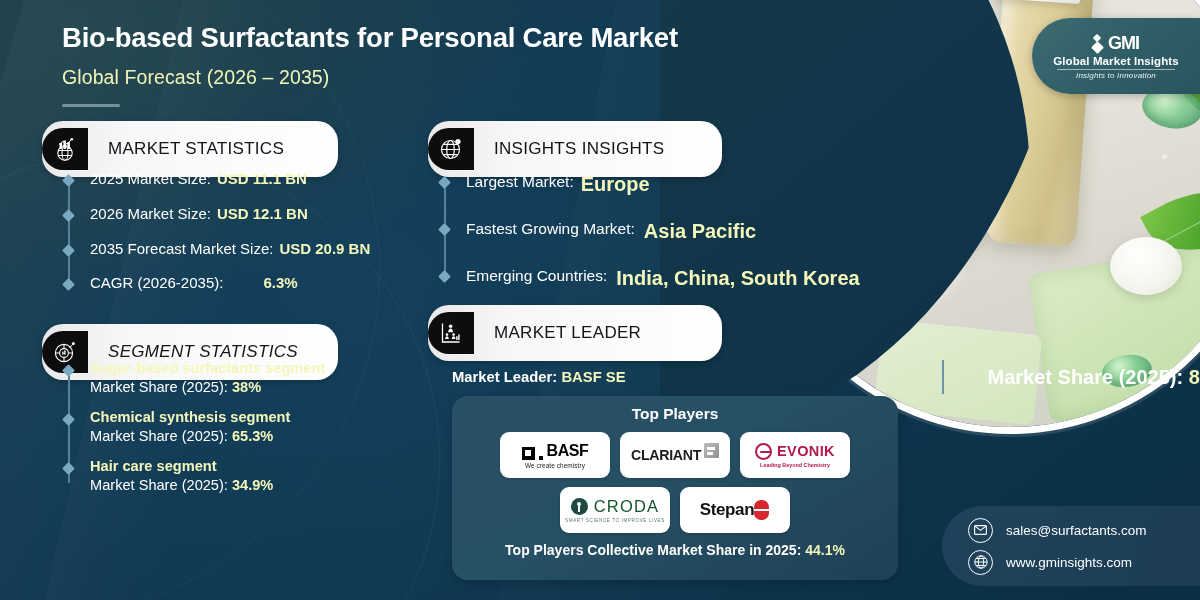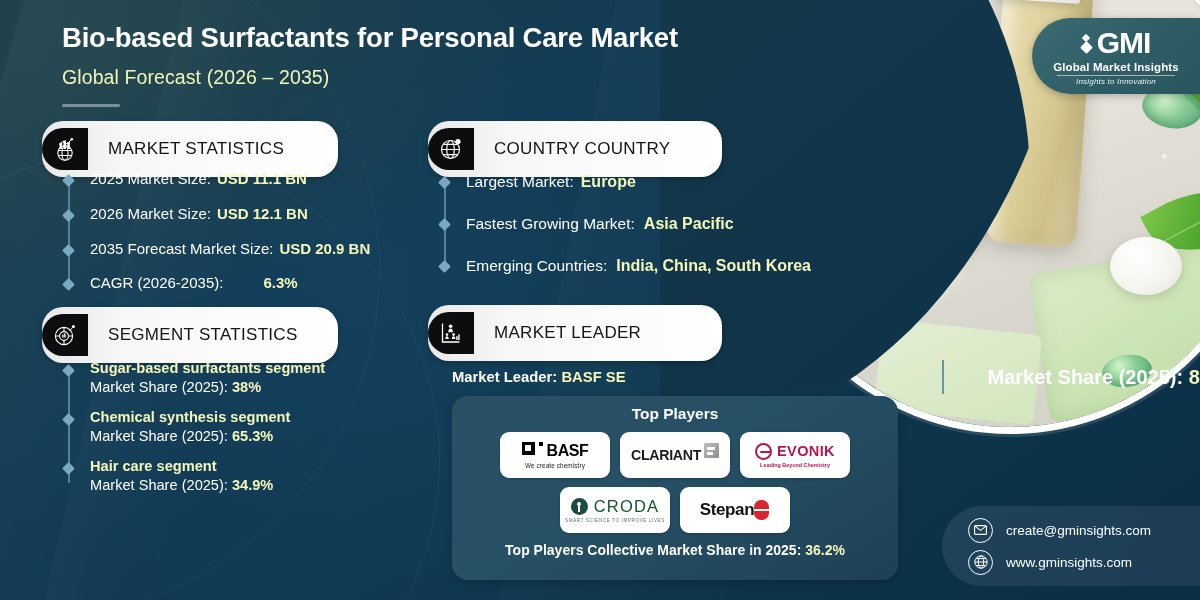--- a/index.html
+++ b/index.html
@@ -150,21 +150,21 @@
     width: 168px; height: 76px;
     border-radius: 40px 0 0 40px;
     background: linear-gradient(135deg, #3d6b72 0%, #2f5d66 55%, #2a555f 100%);
     display: flex; flex-direction: column; align-items: center; justify-content: center;
     box-shadow: 0 2px 8px rgba(0,0,0,0.25);
   }
   .gmi-top { display: flex; align-items: center; gap: 4px; }
   .gmi-diamonds { display: flex; flex-direction: column; gap: 2px; margin-right: 2px; }
   .dia { width: 9px; height: 9px; background: #ffffff; transform: rotate(45deg); border-radius: 1px; }
   .dia.sm { width: 6px; height: 6px; opacity: .95; margin-left: 1px; }
-  .gmi-word { font-size: 30px; font-weight: bold; color: #ffffff; letter-spacing: -1px; }
+  .gmi-word { font-size: 18px; font-weight: bold; color: #ffffff; letter-spacing: -1px; }
   .gmi-sub { font-size: 11.5px; font-weight: bold; color: #ffffff; margin-top: 1px; letter-spacing: 0.1px; }
   .gmi-line { width: 118px; height: 1px; background: rgba(255,255,255,0.55); margin: 2px 0 1px; }
   .gmi-tag { font-size: 8px; color: #eaf2f2; font-style: italic; letter-spacing: .2px; }
 
   
   .pill {
     position: absolute; z-index: 6;
     height: 56px; display: flex; align-items: center;
     background: linear-gradient(90deg, #e9e9e9 0%, #f7f7f7 28%, #ffffff 100%);
     border-radius: 21px; padding-right: 26px;
@@ -176,21 +176,21 @@
     display: flex; align-items: center; justify-content: center;
     flex: 0 0 auto;
   }
   .pill-icon svg { display: block; }
   .pill-label {
     font-size: 17px; font-weight: 500; color: #14141a;
     letter-spacing: .3px; padding-left: 20px; white-space: nowrap;
   }
 
   #pill-market   { left: 42px;  top: 121px; min-width: 296px; }
-  #pill-segment  { left: 42px;  top: 307px; min-width: 296px; }
+  #pill-segment  { left: 42px;  top: 324px; min-width: 296px; font-style: italic; }
   #pill-country  { left: 428px; top: 121px; min-width: 294px; }
   #pill-leader   { left: 428px; top: 305px; min-width: 294px; }
 
   
   .blist { position: absolute; z-index: 6; }
   .blist .rail {
     position: absolute; left: 0; top: 10px; bottom: 10px;
     width: 2px; background: #56839b;
   }
   .brow { position: relative; display: flex; align-items: flex-start; padding-left: 22px; }
@@ -203,21 +203,21 @@
   .bval { color: #f4f7b9; font-weight: bold; }
 
   #list-market { left: 68px; top: 170px; width: 360px; }
   #list-market .brow { margin-bottom: 16px; }
   #list-market .brow:last-child { margin-bottom: 0; gap: 28px; }
 
   #list-country { left: 444px; top: 172px; width: 430px; }
   #list-country .brow { margin-bottom: 22px; }
   #list-country .brow:last-child { margin-bottom: 0; }
   #list-country .btxt { font-size: 15.5px; }
-  #list-country .bval { font-size: 16px; }
+  #list-country .bval { font-size: 20px; }
 
   #list-segment { left: 68px; top: 360px; width: 370px; }
   #list-segment .brow { margin-bottom: 14px; flex-direction: column; }
   #list-segment .brow:last-child { margin-bottom: 0; }
   .seg-name { color: #f4f7b9; font-weight: bold; font-size: 14.6px; white-space: nowrap; }
   .seg-share { color: #ffffff; font-size: 14.6px; margin-top: 3px; white-space: nowrap; }
 
   
   .leader-row {
     position: absolute; left: 452px; top: 360px; z-index: 6;
@@ -245,21 +245,21 @@
     background: #ffffff; border-radius: 9px;
     width: 110px; height: 46px;
     display: flex; align-items: center; justify-content: center;
     box-shadow: 0 1px 3px rgba(0,0,0,0.2);
   }
   .players-foot { color: #ffffff; font-size: 14px; font-weight: bold; margin-top: 9px; }
   .players-foot .hl { color: #f4f7b9; }
 
   
   .basf { display: flex; flex-direction: column; align-items: center; }
-  .basf-top { display: flex; align-items: flex-start; gap: 4px; }
+  .basf-top { display: flex; align-items: flex-end; gap: 4px; }
   .basf-sq { width: 13px; height: 13px; background: #000; position: relative; }
   .basf-sq::after { content:""; position:absolute; inset:3.5px; background:#fff; }
   .basf-dot { width: 4px; height: 4px; background: #000; }
   .basf-word { font-size: 16px; font-weight: bold; color: #000; letter-spacing: -.4px; }
   .basf-tag { font-size: 6.4px; color: #222; margin-top: 2px; letter-spacing: .1px; }
 
   .clariant { display: flex; align-items: center; gap: 3px; }
   .clariant-word { font-size: 14.2px; font-weight: bold; color: #1c1c1c; letter-spacing: -.3px; }
   .clariant-mark {
     width: 15px; height: 15px; margin-bottom: 9px;
@@ -417,21 +417,21 @@
 
   <div class="pill" id="pill-country">
     <div class="pill-icon">
       <svg width="26" height="26" viewBox="0 0 26 26" fill="none" stroke="#fff" stroke-width="1.2">
         <circle cx="12.5" cy="13.5" r="9"></circle>
         <ellipse cx="12.5" cy="13.5" rx="3.8" ry="9"></ellipse>
         <path d="M3.5 13.5h18M5 8.4h15M5 18.6h15"></path>
         <circle cx="20" cy="5.5" r="2.6" fill="#fff" stroke="none"></circle>
       </svg>
     </div>
-    <div class="pill-label">COUNTRY COUNTRY</div>
+    <div class="pill-label">INSIGHTS INSIGHTS</div>
   </div>
 
   <div class="blist" id="list-country">
     <div class="rail"></div>
     <div class="brow">
       <span class="bmark"></span>
       <span class="btxt">Largest Market:</span>
       <span class="btxt bval" style="margin-left:7px">Europe</span>
     </div>
     <div class="brow">
@@ -568,39 +568,39 @@
           <span class="stepan-mark">
               <span></span>
               <span></span>
             </span>
         </div>
       </div>
     </div>
 
     <div class="players-foot">
       <span>Top Players Collective Market Share in 2025:</span>
-      <span class="hl">36.2%</span>
+      <span class="hl">44.1%</span>
     </div>
   </div>
 
   <div class="header">
     <div class="title">Bio-based Surfactants for Personal Care Market</div>
     <div class="subtitle">Global Forecast (2026 – 2035)</div>
     <div class="title-rule"></div>
   </div>
 
   <div class="contact">
     <div class="crow">
       <span class="cicon">
         <svg width="13" height="10" viewBox="0 0 13 10" fill="none" stroke="#fff" stroke-width="1.1">
           <rect x="0.6" y="0.6" width="11.8" height="8.8" rx="1"></rect>
           <path d="M0.9 1.1l5.6 4.3 5.6-4.3"></path>
         </svg>
       </span>
-      <span class="ctxt">create@gminsights.com</span>
+      <span class="ctxt">sales@surfactants.com</span>
     </div>
     <div class="crow">
       <span class="cicon">
         <svg width="14" height="14" viewBox="0 0 14 14" fill="none" stroke="#fff" stroke-width="1">
           <circle cx="7" cy="7" r="6.2"></circle>
           <ellipse cx="7" cy="7" rx="2.7" ry="6.2"></ellipse>
           <path d="M0.8 7h12.4M2 3.6h10M2 10.4h10"></path>
         </svg>
       </span>
       <span class="ctxt">www.gminsights.com</span>

